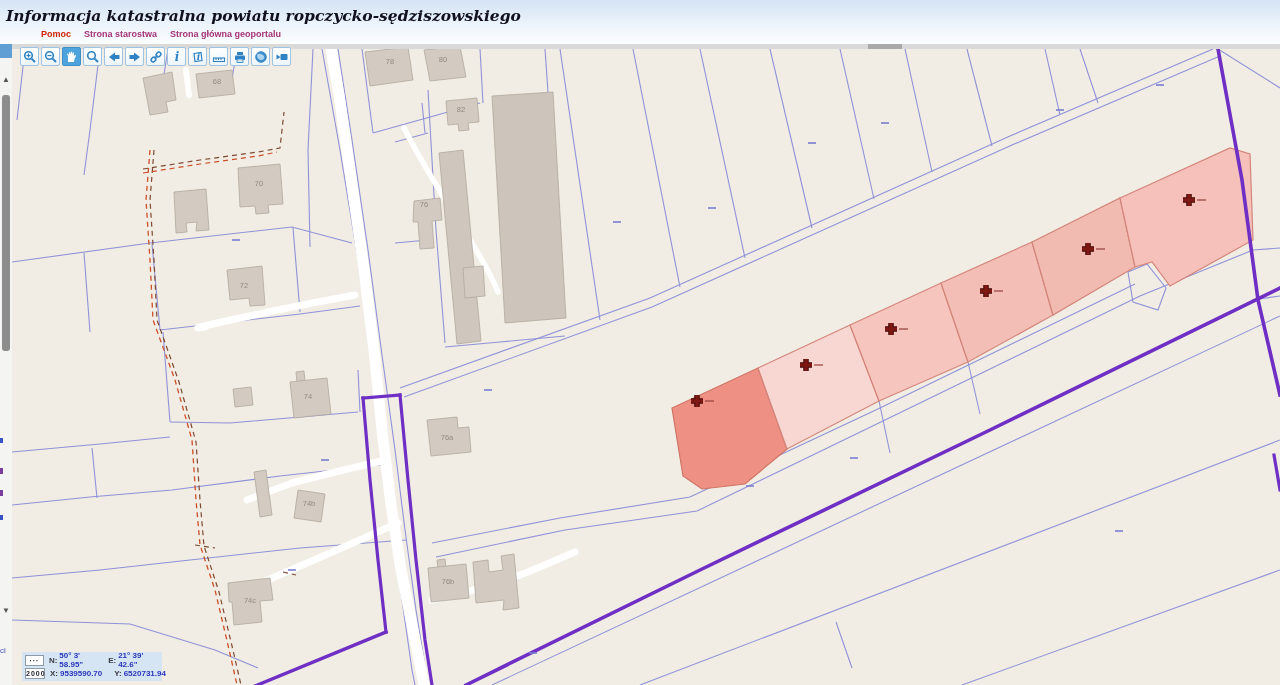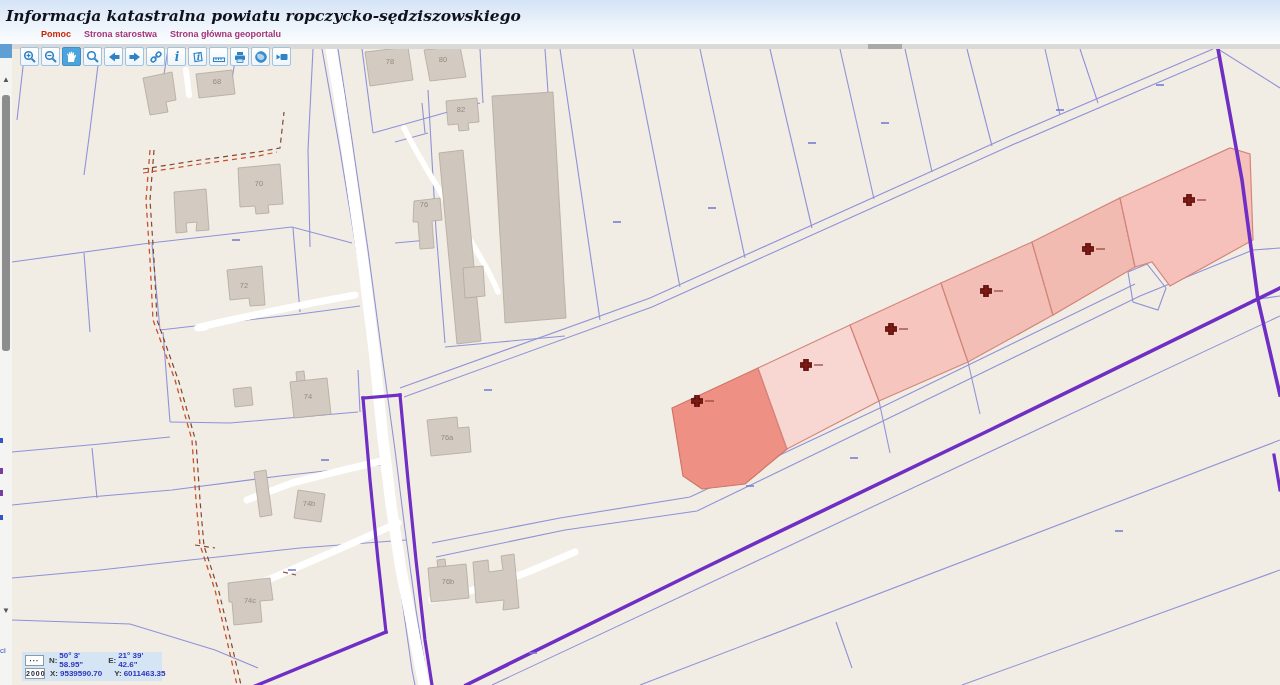--- a/index.html
+++ b/index.html
@@ -362,16 +362,16 @@
       <span class="slbl">N:</span>
       <span class="v sval">50° 3' 58.95"</span>
       <span class="slbl">E:</span>
       <span class="v sval">21° 39' 42.6"</span>
     </div>
     <div class="srow" style="top:15px;">
       <span class="sbox">2000</span>
       <span class="slbl">X:</span>
       <span class="v sval">9539590.70</span>
       <span class="slbl" style="margin-left:12px;">Y:</span>
-      <span class="v sval">6011463.35</span>
+      <span class="v sval">6520731.94</span>
     </div>
   </div>
 </div>
 
 </body></html>

